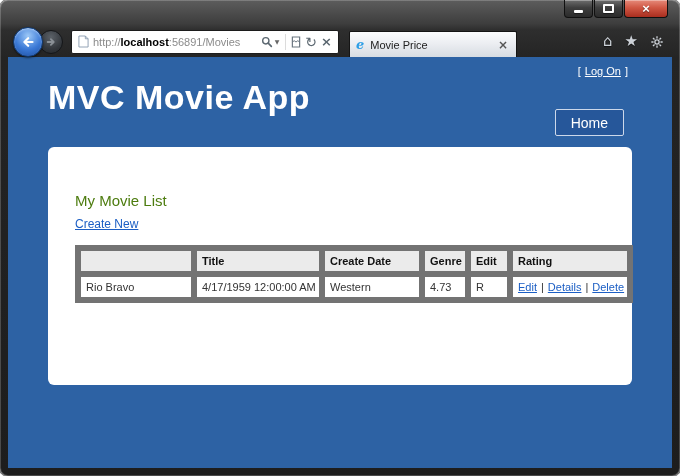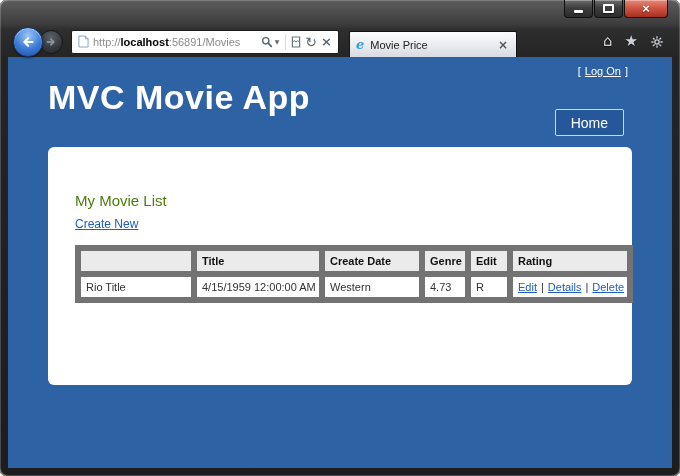--- a/index.html
+++ b/index.html
@@ -186,22 +186,22 @@
             <th></th>
             <th>Title</th>
             <th>Create Date</th>
             <th>Genre</th>
             <th>Edit</th>
             <th>Rating</th>
           </tr>
         </thead>
         <tbody>
           <tr>
-            <td>Rio Title</td>
-            <td>4/15/1959 12:00:00 AM</td>
+            <td>Rio Bravo</td>
+            <td>4/17/1959 12:00:00 AM</td>
             <td>Western</td>
             <td>4.73</td>
             <td>R</td>
             <td><a class="tbl-link">Edit</a><span class="sep">|</span><a class="tbl-link">Details</a><span class="sep">|</span><a class="tbl-link">Delete</a></td>
           </tr>
         </tbody>
       </table>
     </div>
 
   </div>

